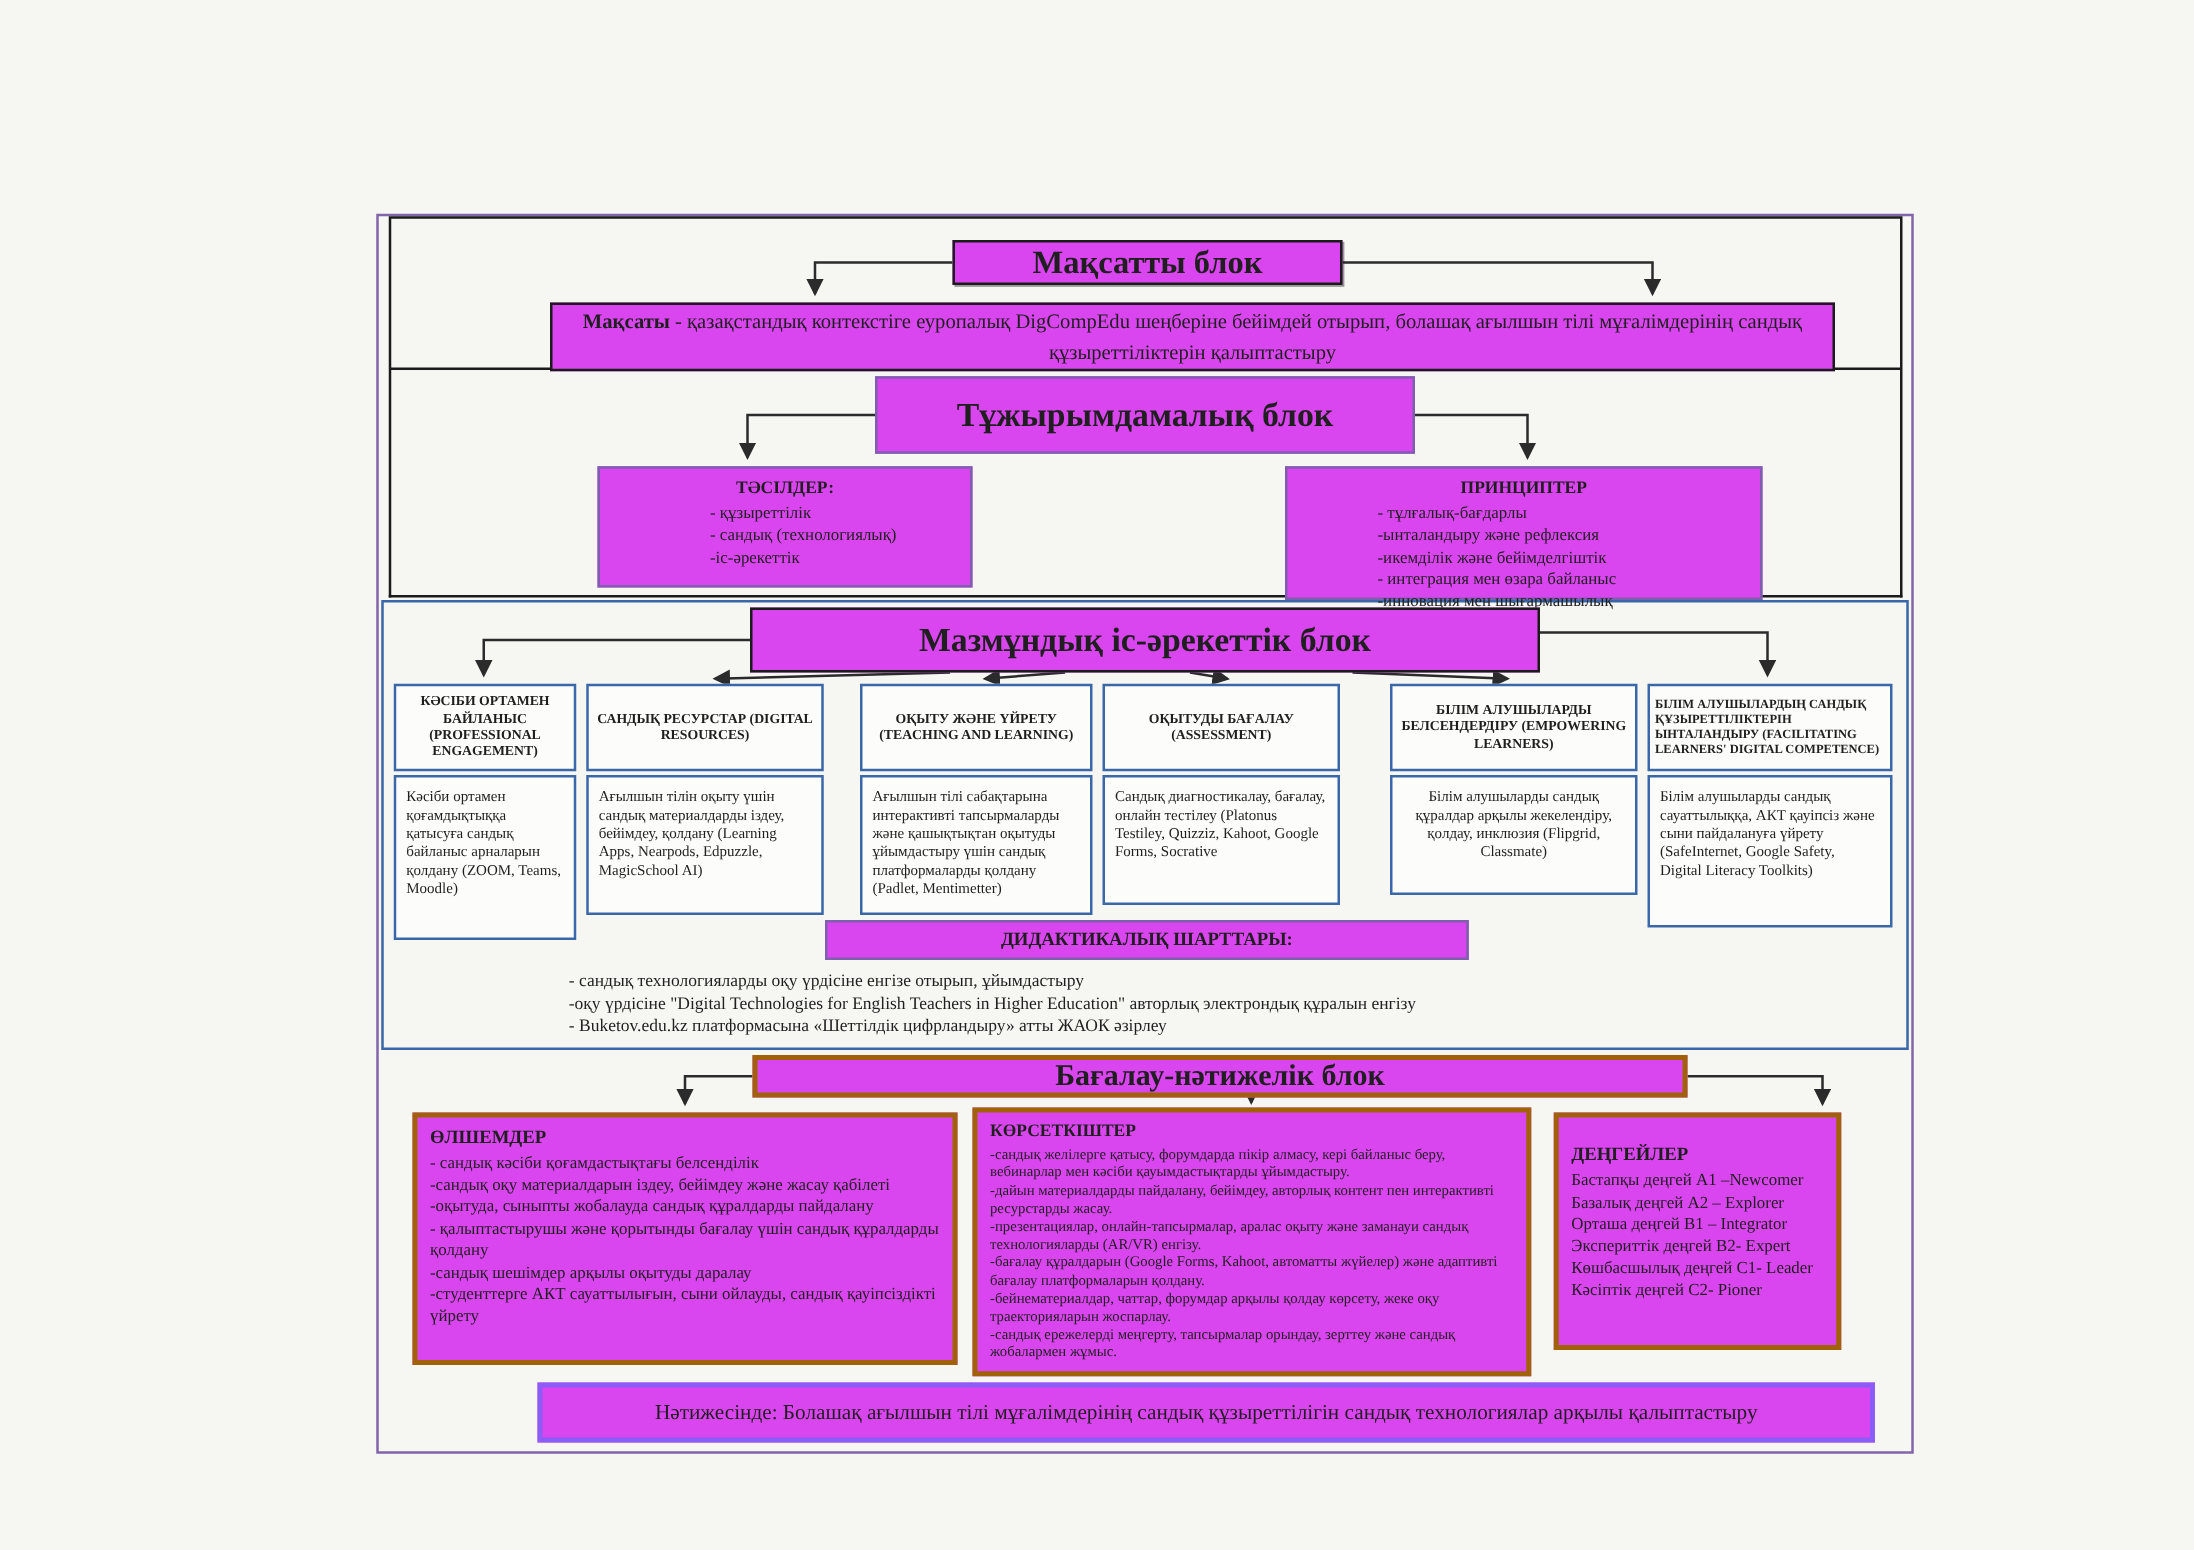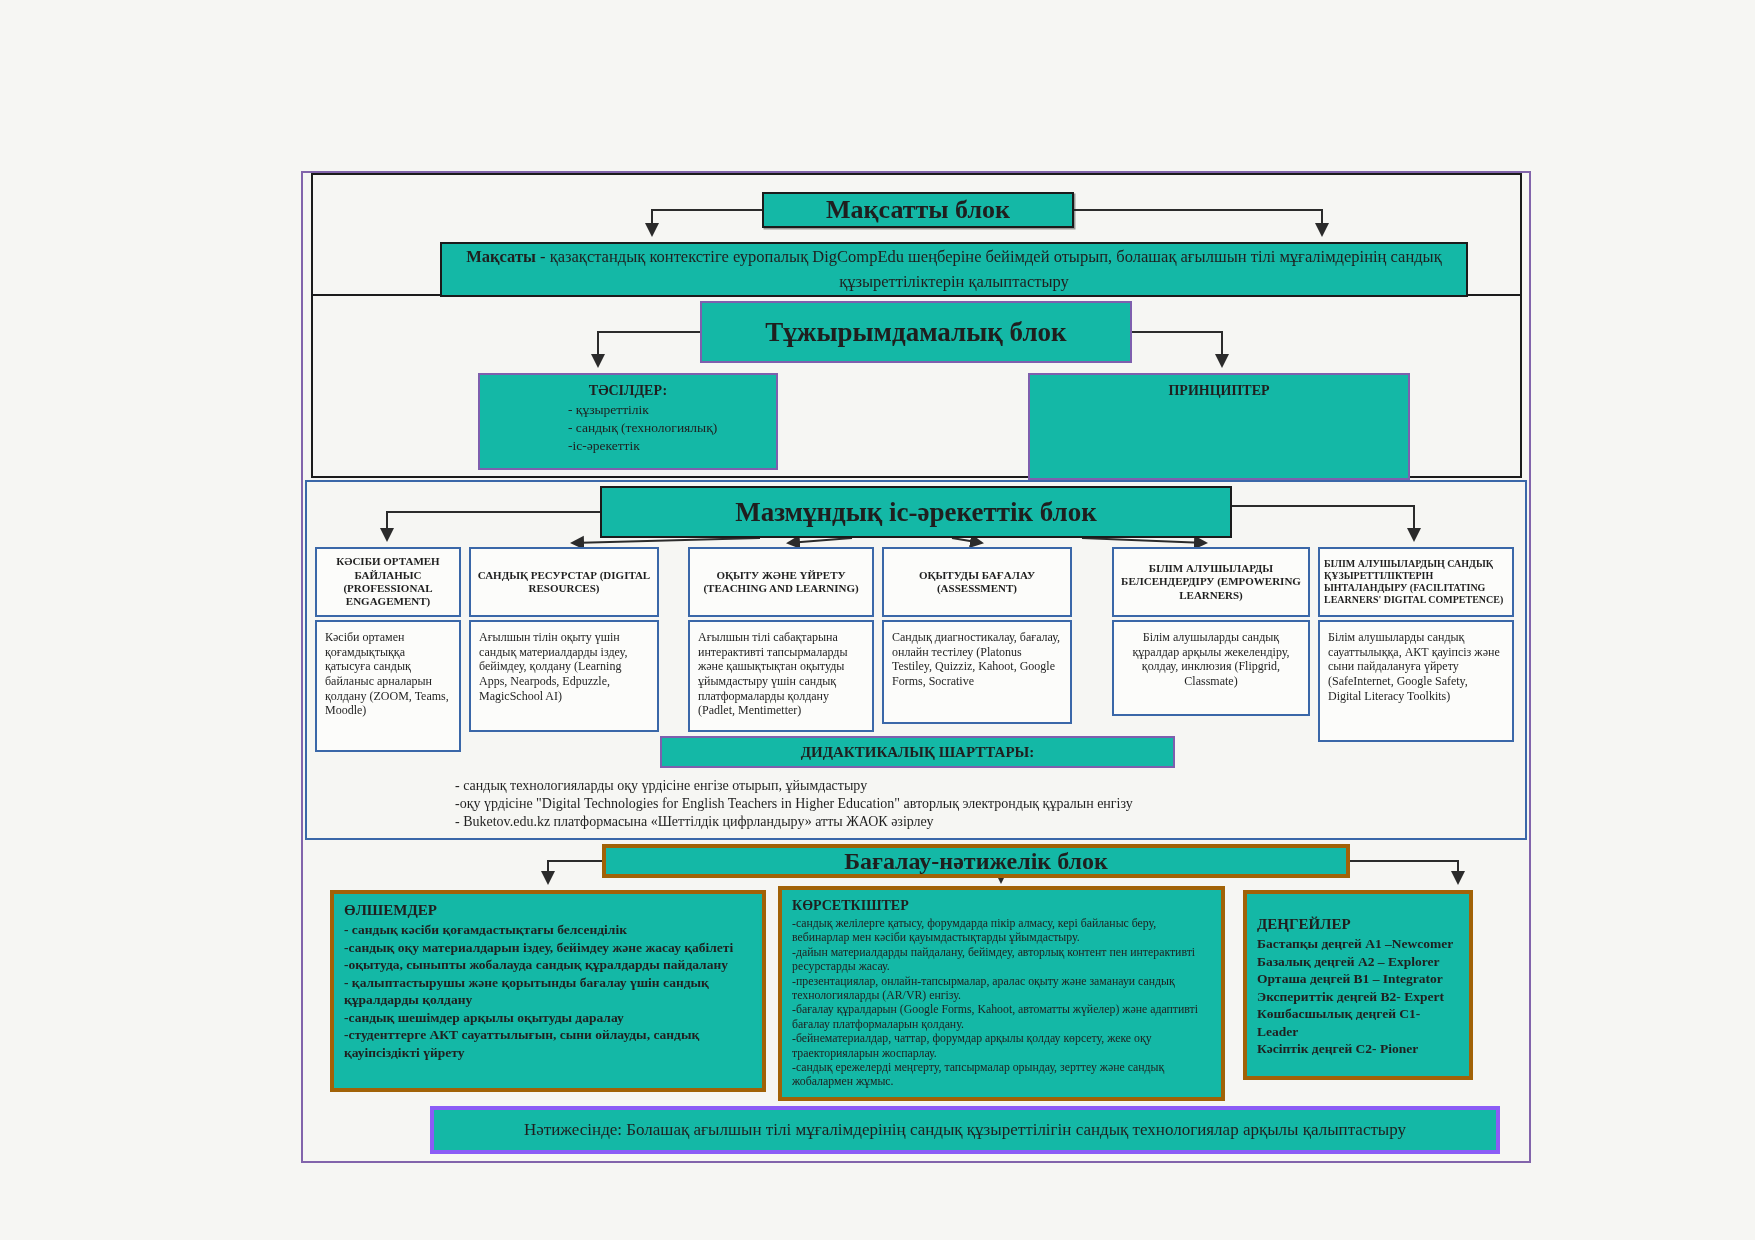--- a/index.html
+++ b/index.html
@@ -10,21 +10,21 @@
     color:#1f1f1f;
     overflow:hidden;
   }
   .abs{position:absolute;box-sizing:border-box;}
   
   .frame-purple{border:2px solid #8264ab;background:transparent;}
   .band-black{border-left:2px solid #1b1b1b;border-right:2px solid #1b1b1b;border-bottom:2px solid #1b1b1b;}
   .band-black-top{border-top:2px solid #1b1b1b;}
   .rect-blue{border:2px solid #3a67a8;}
   
-  .box{background:#14b8a6;}
+  .box{background:#d946ef;}
   .b-black{border:2px solid #1b1b1b;}
   .b-purple{border:2px solid #7e5fae;}
   .b-gold{border:4px solid #a16207;}
   .b-red{border:4px solid #8b5cf6;}
   .shadow{box-shadow:1.5px 1.5px 0 rgba(40,40,40,.45);}
   .big-title{font-weight:bold;font-size:26px;display:flex;align-items:center;justify-content:center;}
   .mid-title{font-weight:bold;font-size:15px;display:flex;align-items:center;justify-content:center;}
   .goal-text{font-size:16.5px;line-height:1.5;text-align:center;padding:6px 20px;}
   .list-box{padding:8px 10px;}
   .list-title{font-weight:bold;font-size:14px;text-align:center;margin-bottom:2px;}
@@ -35,21 +35,21 @@
     font-weight:bold;font-size:11px;line-height:1.22;text-align:center;
     display:flex;align-items:center;justify-content:center;padding:3px 4px;box-sizing:border-box;}
   .colhead.small{font-size:10px;text-align:left;}
   .colbody{background:#fcfcfa;border:2px solid #3a67a8;font-size:12px;line-height:1.22;
     padding:8px 8px;box-sizing:border-box;}
   .colbody.center{text-align:center;}
   
   .didactic-items{font-size:14px;line-height:1.3;}
   
   .eval-title{font-weight:bold;font-size:15px;margin-bottom:2px;}
-  .eval-items{font-size:13.5px;line-height:1.3;font-weight:bold;}
+  .eval-items{font-size:13.5px;line-height:1.3;}
   .eval-items-sm{font-size:11.8px;line-height:1.22;}
   .result-text{font-size:17px;line-height:1.4;text-align:center;display:flex;align-items:center;justify-content:center;padding:2px 30px;}
   svg.arrows{position:absolute;left:0;top:0;pointer-events:none;}
 </style>
 </head>
 <body>
 
 <div class="abs frame-purple" style="left:301px;top:171px;width:1230px;height:992px;"></div>
 <div class="abs band-black band-black-top" style="left:311px;top:173px;width:1211px;height:123px;"></div>
 <div class="abs band-black" style="left:311px;top:296px;width:1211px;height:182px;"></div>
@@ -94,20 +94,27 @@
   <div class="list-title">ТӘСІЛДЕР:</div>
   <div class="list-items" style="padding-left:78px;">
     <div>- құзыреттілік</div>
     <div>- сандық (технологиялық)</div>
     <div>-іс-әрекеттік</div>
   </div>
 </div>
 
 <div class="abs box b-purple list-box" style="left:1028px;top:373px;width:382px;height:107px;">
   <div class="list-title">ПРИНЦИПТЕР</div>
+  <div class="list-items" style="padding-left:62px;">
+    <div>- тұлғалық-бағдарлы</div>
+    <div>-ынталандыру және рефлексия</div>
+    <div>-икемділік және бейімделгіштік</div>
+    <div>- интеграция мен өзара байланыс</div>
+    <div>-инновация мен шығармашылық</div>
+  </div>
 </div>
 
 <div class="abs box b-black big-title" style="left:600px;top:486px;width:632px;height:52px;font-size:27px;">
   <span>Мазмұндық іс-әрекеттік блок</span>
 </div>
 
 <div class="abs col" style="left:315px;width:146px;">
   <div class="colhead">КӘСІБИ ОРТАМЕН БАЙЛАНЫС (PROFESSIONAL ENGAGEMENT)</div>
   <div class="colbody" style="min-height:132px;">Кәсіби ортамен қоғамдықтыққа қатысуға сандық байланыс арналарын қолдану (ZOOM, Teams, Moodle)</div>
 </div>

